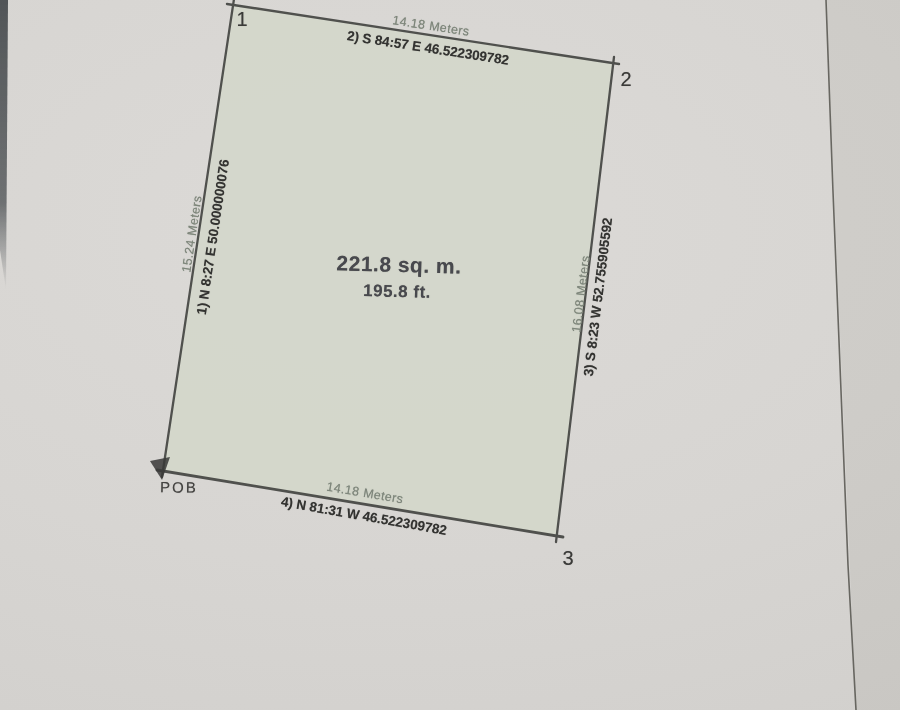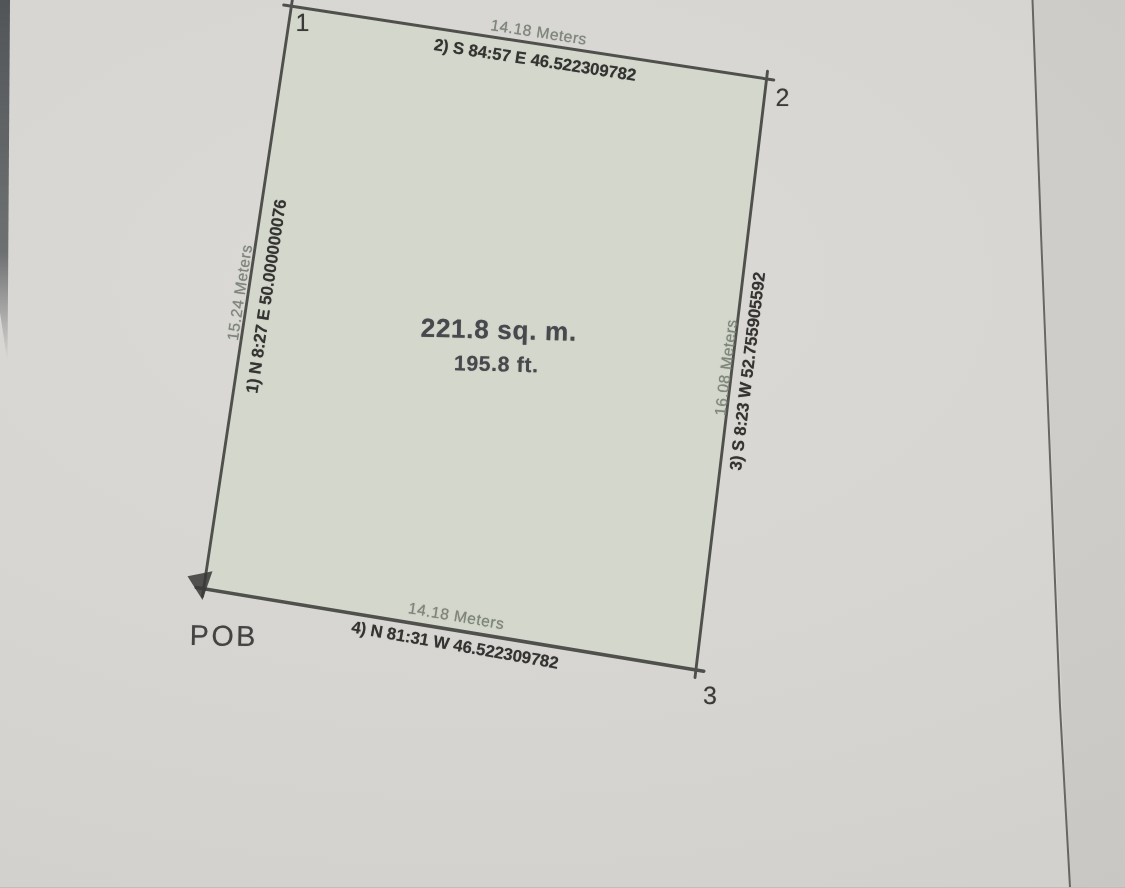--- a/index.html
+++ b/index.html
@@ -30,24 +30,23 @@
     font-size:13.5px;
     font-weight:bold;
     color:#343432;
     letter-spacing:-0.1px;
   }
   .corner-num{
     font-size:20px;
     color:#3b3b39;
   }
   .pob{
-    font-size:23px;
+    font-size:15px;
     color:#454442;
     letter-spacing:2px;
-    margin-top:22px;
   }
   .area-sqm{
     font-size:21px;
     font-weight:bold;
     color:#494a4e;
     letter-spacing:0.5px;
   }
   .area-ft{
     font-size:17px;
     font-weight:bold;

